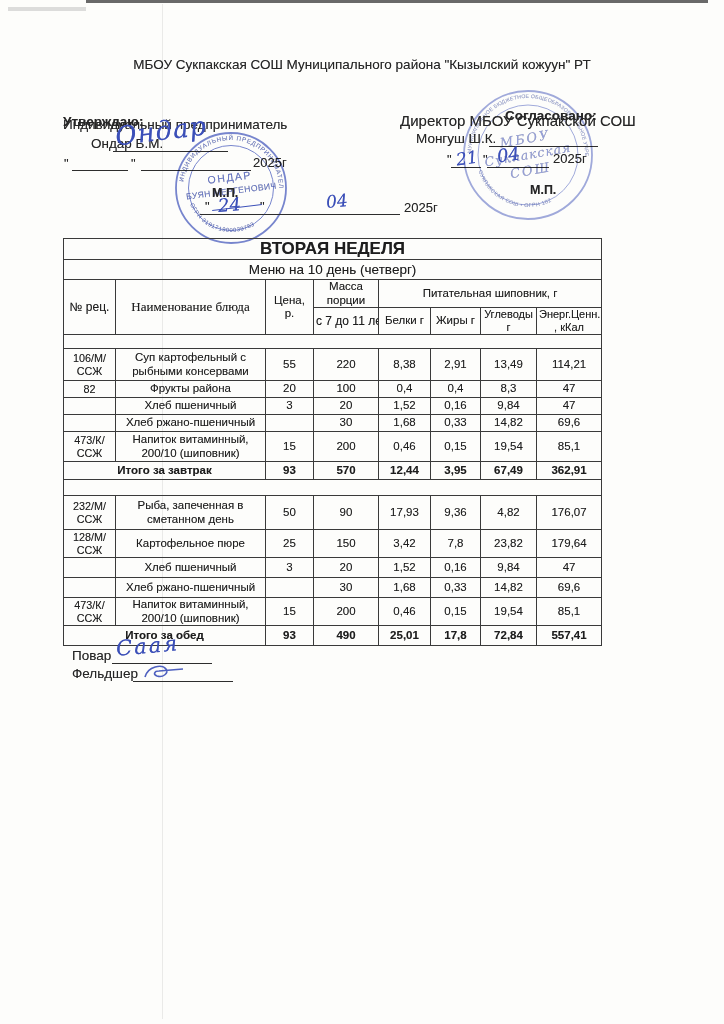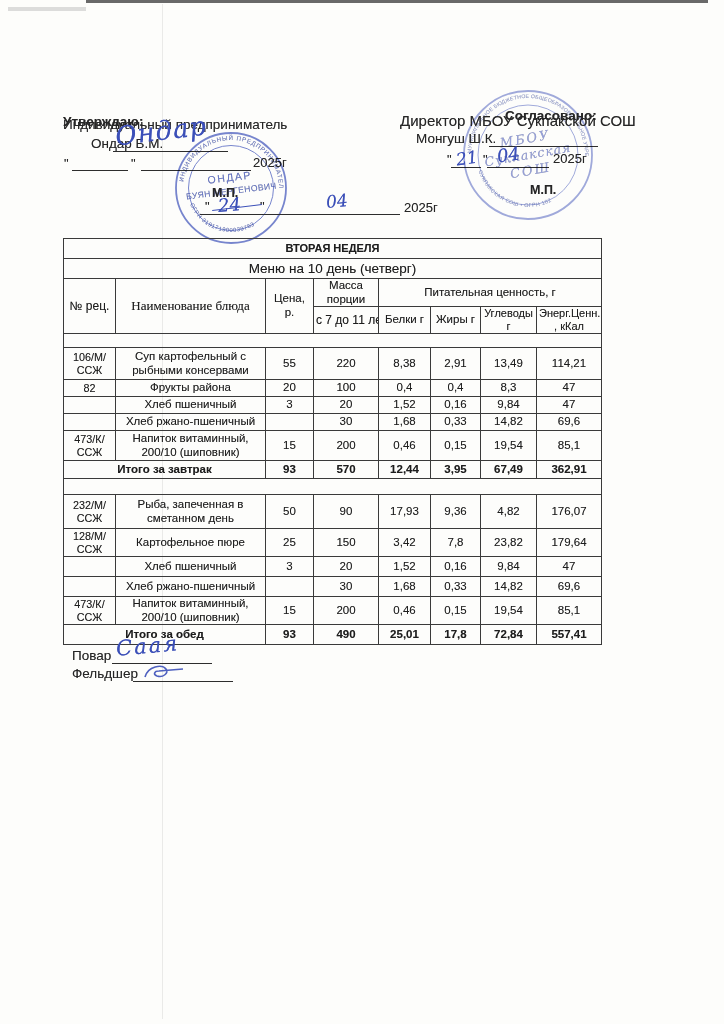--- a/index.html
+++ b/index.html
@@ -13,21 +13,21 @@
       white-space:nowrap;text-shadow:0 0 .5px rgba(59,79,184,.6);}
   .scanline{position:absolute;left:86px;top:0;width:622px;height:3px;background:#4f4f4f;opacity:.85;}
   .smudge{position:absolute;left:8px;top:7px;width:78px;height:4px;background:#7a7a7a;opacity:.25;}
   .fold{position:absolute;left:162px;top:4px;width:1px;height:1015px;background:#888;opacity:.16;}
   .stamp{position:absolute;mix-blend-mode:multiply;}
   
   .menu-table{position:absolute;left:63px;top:238px;width:538px;border-collapse:collapse;
               table-layout:fixed;font-size:11.5px;color:#1d1d1d;}
   .menu-table td{border:1.5px solid #3a3a3a;padding:0 2px;text-align:center;
                  vertical-align:middle;line-height:1.18;overflow:hidden;}
-  .wk{font-size:11px;font-weight:600;}
+  .wk{font-size:17px;font-weight:600;}
   .mn{font-size:13.5px;}
   .pre{white-space:pre-line;}
   .rec{font-size:10.8px;}
   .rech{text-align:left;vertical-align:bottom;padding:0 0 6px 4px;font-size:12px;margin-left:40px;}
   .nmh{font-size:13px;font-family:Liberation Serif, serif;}
   .price-h{vertical-align:top;padding-top:3px;font-size:11.5px;}
   .mass-h{text-align:left;vertical-align:top;padding:2px 0 0 3px;font-size:11.5px;}
   .age{font-size:12px;text-align:left;padding:0 1px;white-space:nowrap;}
   .carb-h{font-size:11px;}
   .en-h{font-size:11px;}
@@ -37,20 +37,21 @@
 </style>
 </head>
 <body>
 
 <div class="page">
 
   <div class="scanline"></div>
   <div class="smudge"></div>
   <div class="fold"></div>
 
+  <div class="t" style="left:0;top:57px;width:724px;text-align:center;font-size:13.5px;">МБОУ Сукпакская СОШ Муниципального района "Кызылский кожуун" РТ</div>
 
   <div class="t b" style="left:63px;top:99px;font-size:13.5px;">Утверждаю:</div>
   <div class="t" style="left:63px;top:117px;font-size:13.5px;">Индивидуальный предприниматель</div>
   <div class="t" style="left:63px;top:136px;font-size:13.5px;margin-left:28px;">Ондар Б.М.</div>
   <div class="ln" style="left:113px;top:151px;width:115px;"></div>
   <div class="hw" style="left:115px;top:116px;font-size:26px;letter-spacing:1px;transform:rotate(-7deg);">Ондар</div>
 
   <div class="t" style="left:64px;top:157px;font-size:13px;">"</div>
   <div class="ln" style="left:72px;top:170px;width:56px;"></div>
   <div class="t" style="left:131px;top:157px;font-size:13px;">"</div>
@@ -142,21 +143,21 @@
         </tr>
     <tr style="height:20px">
           <td colspan="8" class="mn">Меню на 10 день (четверг)</td>
         </tr>
     <tr style="height:26px">
       <td rowspan="2" class="rech">№ рец.</td>
       <td rowspan="2" class="nmh">Наименование блюда</td>
       <td rowspan="2" class="price-h">Цена, р.</td>
       <td class="mass-h pre">Масса
 порции</td>
-      <td colspan="4">Питательная ценность, г</td>
+      <td colspan="4">Питательная шиповник, г</td>
     </tr>
     <tr style="height:26px">
       <td class="age">с 7 до 11 лет</td>
       <td>Белки г</td>
       <td>Жиры г</td>
       <td class="carb-h">Углеводы г</td>
       <td class="en-h pre">Энерг.Ценн.
 , кКал</td>
     </tr>
     <tr class="sp" style="height:14px">

